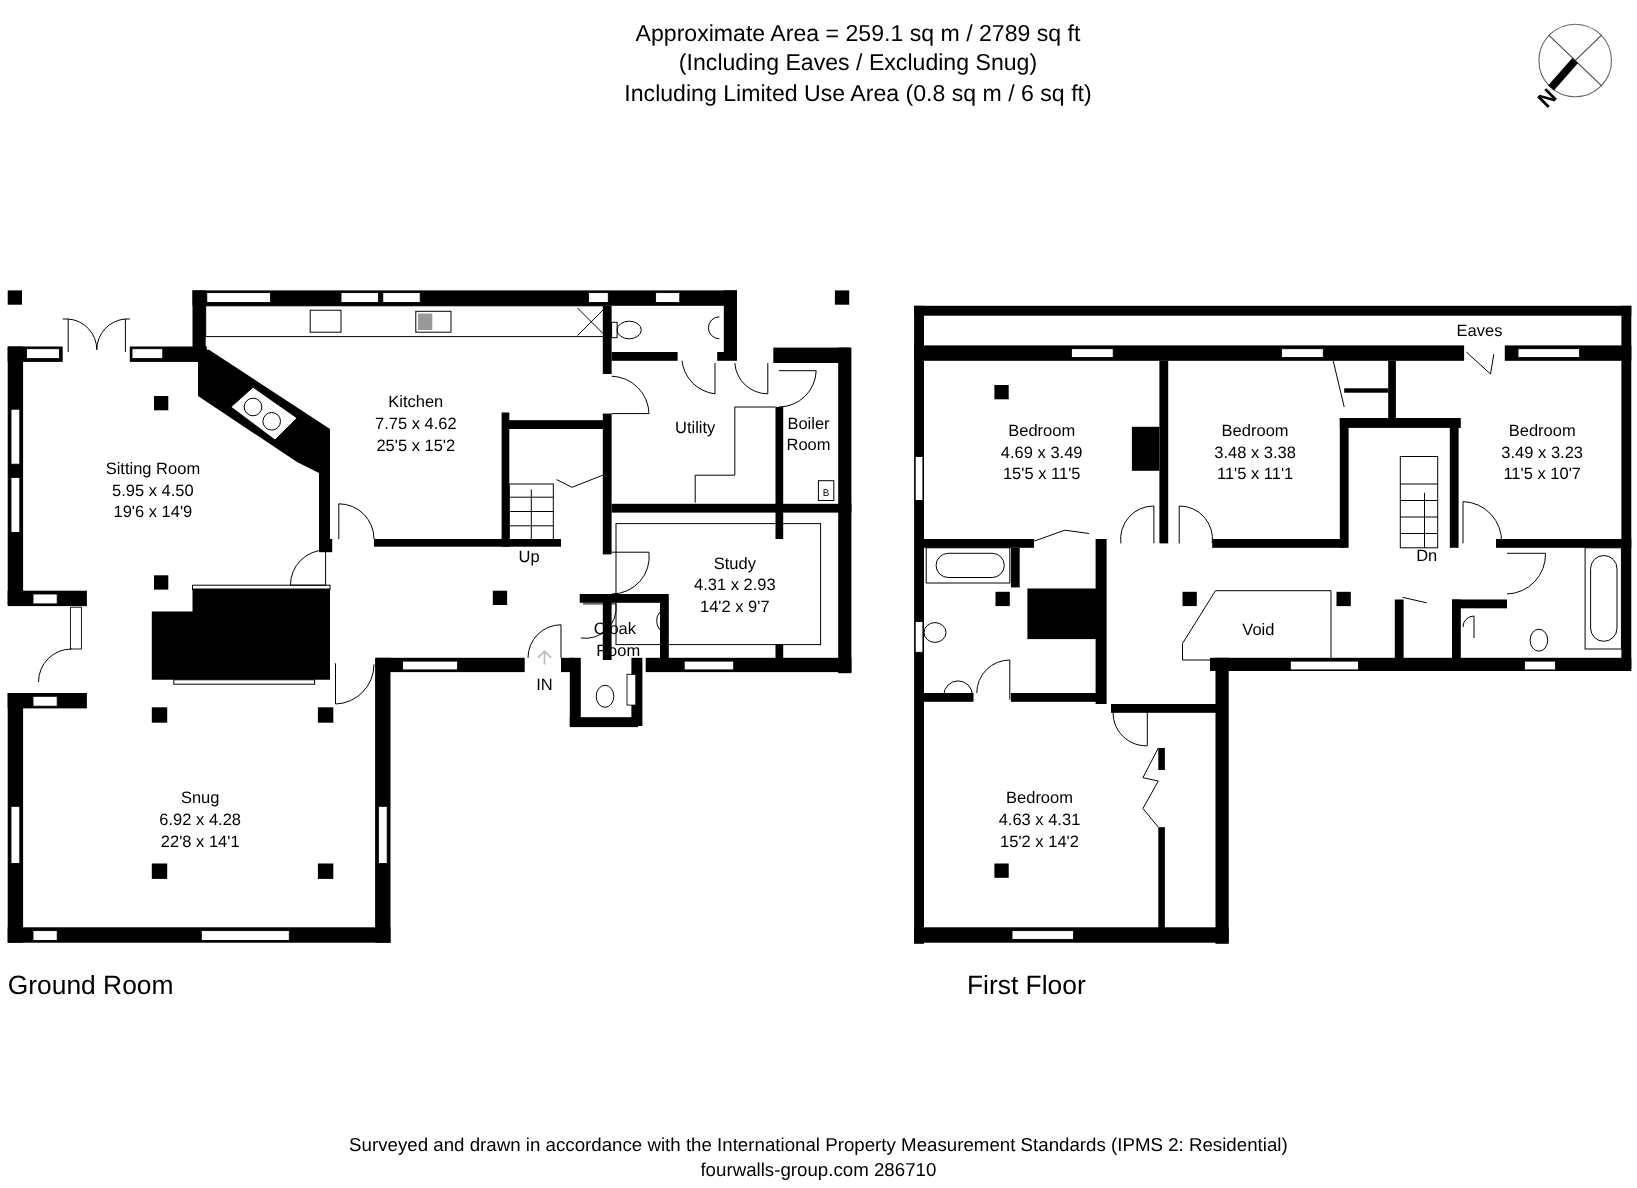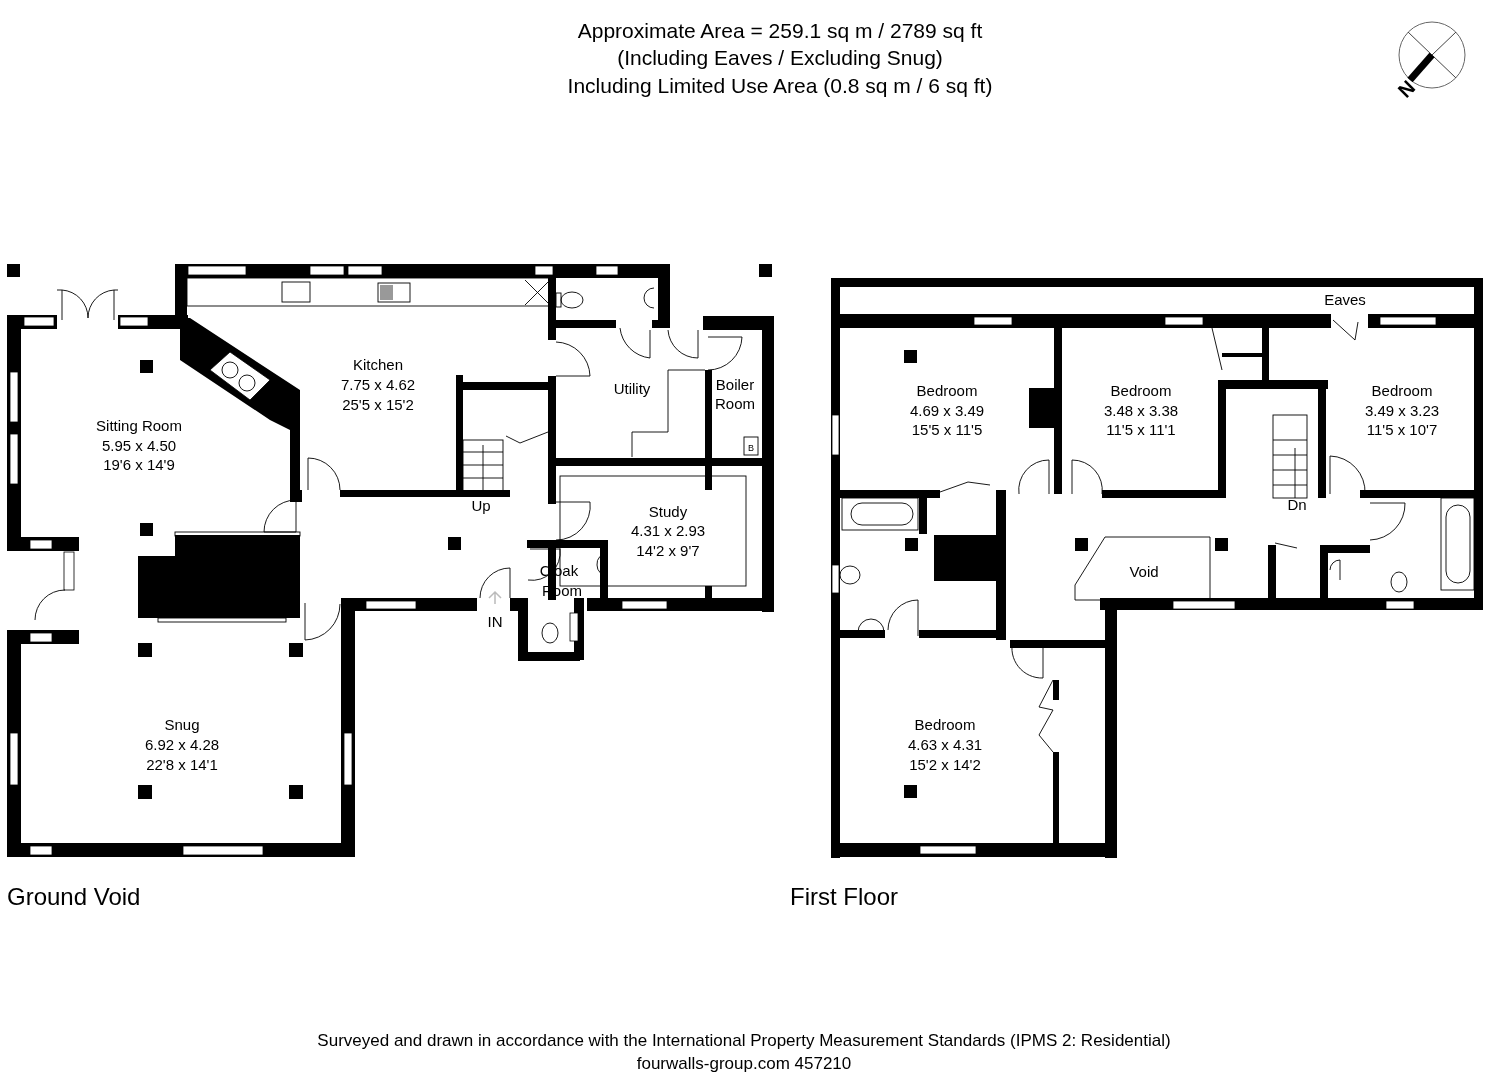--- a/index.html
+++ b/index.html
@@ -282,17 +282,17 @@
 
     <text class="room-label" x="945" y="730">Bedroom</text>
     <text class="room-label" x="945" y="750">4.63 x 4.31</text>
     <text class="room-label" x="945" y="770">15'2 x 14'2</text>
 
     <text class="room-label" x="1144" y="577">Void</text>
     <text class="room-label" x="1297" y="510">Dn</text>
   </g>
 </svg>
 
-<div class="floor-label" style="left:7px; top:883px;">Ground Void</div>
-<div class="floor-label" style="left:790px; top:883px;">First Floor</div>
+<div class="floor-label" style="left:7px; top:883px;">Ground Room</div>
+<div class="floor-label" style="left:879px; top:883px;">First Floor</div>
 
 <div class="ftr" style="top:1030px;">Surveyed and drawn in accordance with the International Property Measurement Standards (IPMS 2: Residential)</div>
-<div class="ftr" style="top:1053px;">fourwalls-group.com 457210</div>
+<div class="ftr" style="top:1053px;">fourwalls-group.com 286710</div>
 
 </body></html>

